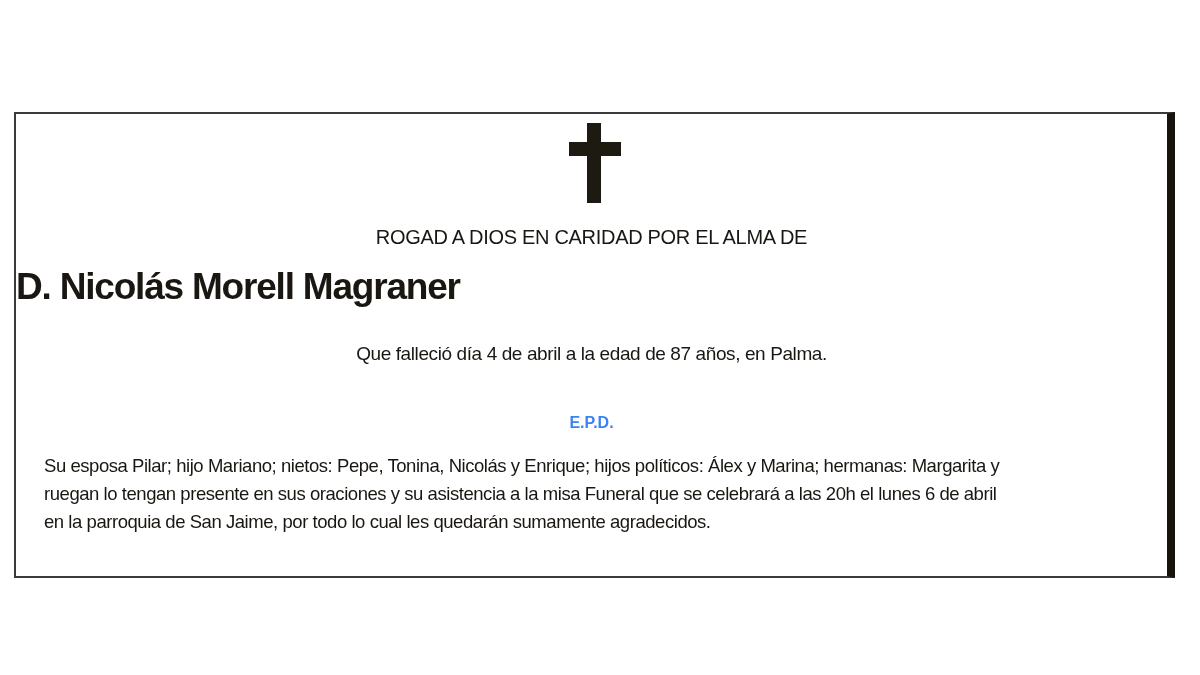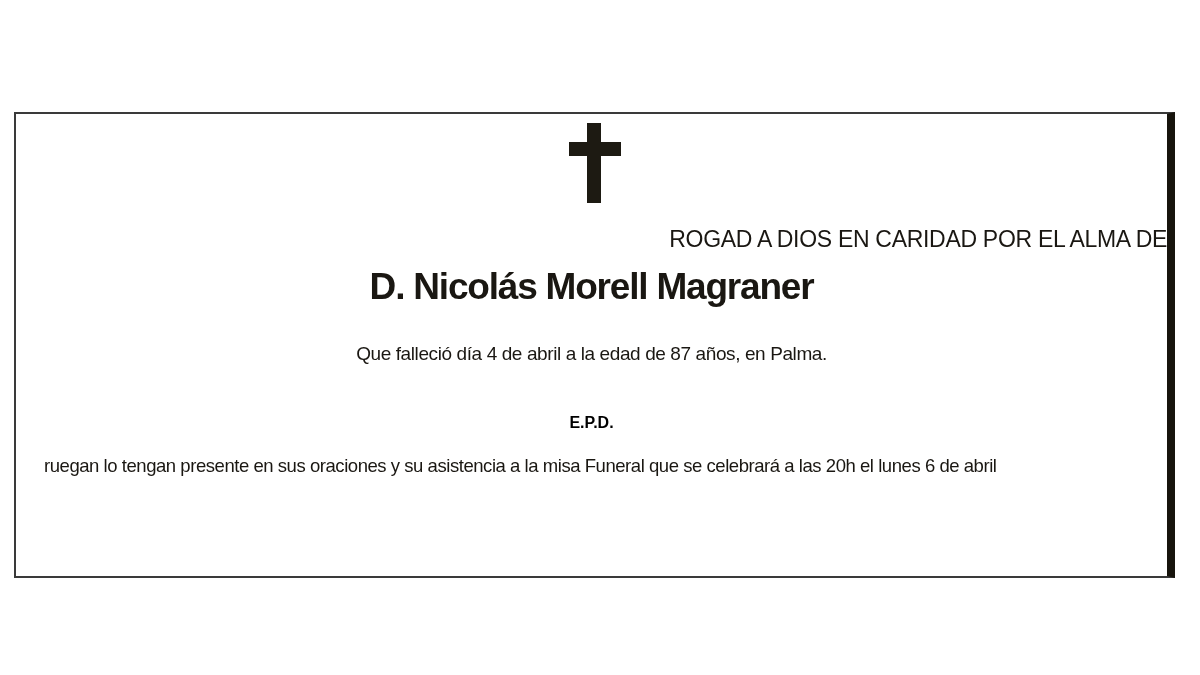--- a/index.html
+++ b/index.html
@@ -48,31 +48,30 @@
       top: 19px;
       width: 52px;
       height: 14px;
       background: #1d1a12;
     }
     .intro {
       position: absolute;
       left: 0;
       top: 112px;
       width: 1151px;
-      text-align: right;
-      font-size: 23px;
+      text-align: center;
+      font-size: 20px;
       letter-spacing: -0.3px;
       color: #1a1712;
     }
     .deceased-name {
       position: absolute;
       left: 0;
       top: 152px;
       width: 1151px;
-      text-align: center;
       font-size: 37px;
       font-weight: bold;
       letter-spacing: -1.2px;
       color: #1a1712;
     }
     .death-info {
       position: absolute;
       left: 0;
       top: 229px;
       width: 1151px;
@@ -82,21 +81,21 @@
       color: #1a1712;
     }
     .epd {
       position: absolute;
       left: 0;
       top: 300px;
       width: 1151px;
       text-align: center;
       font-size: 16px;
       font-weight: bold;
-      color: #000000;
+      color: #3b82f6;
     }
     .body-text {
       position: absolute;
       left: 28px;
       top: 338px;
       width: 1108px;
       font-size: 18.5px;
       line-height: 28px;
       letter-spacing: -0.45px;
       color: #1a1712;
@@ -118,15 +117,17 @@
 
   <div class="intro">ROGAD A DIOS EN CARIDAD POR EL ALMA DE</div>
 
   <div class="deceased-name">D. Nicolás Morell Magraner</div>
 
   <div class="death-info">Que falleció día 4 de abril a la edad de 87 años, en Palma.</div>
 
   <div class="epd">E.P.D.</div>
 
   <div class="body-text">
+    <span class="line">Su esposa Pilar;  hijo Mariano; nietos: Pepe, Tonina, Nicolás y Enrique; hijos políticos: Álex y Marina; hermanas: Margarita y</span>
     <span class="line">ruegan lo tengan presente en sus oraciones y su asistencia a la misa Funeral que se celebrará a las 20h el lunes 6 de abril</span>
+    <span class="line">en la parroquia de San Jaime, por todo lo cual les quedarán sumamente agradecidos.</span>
   </div>
 </div>
 
 </body></html>

